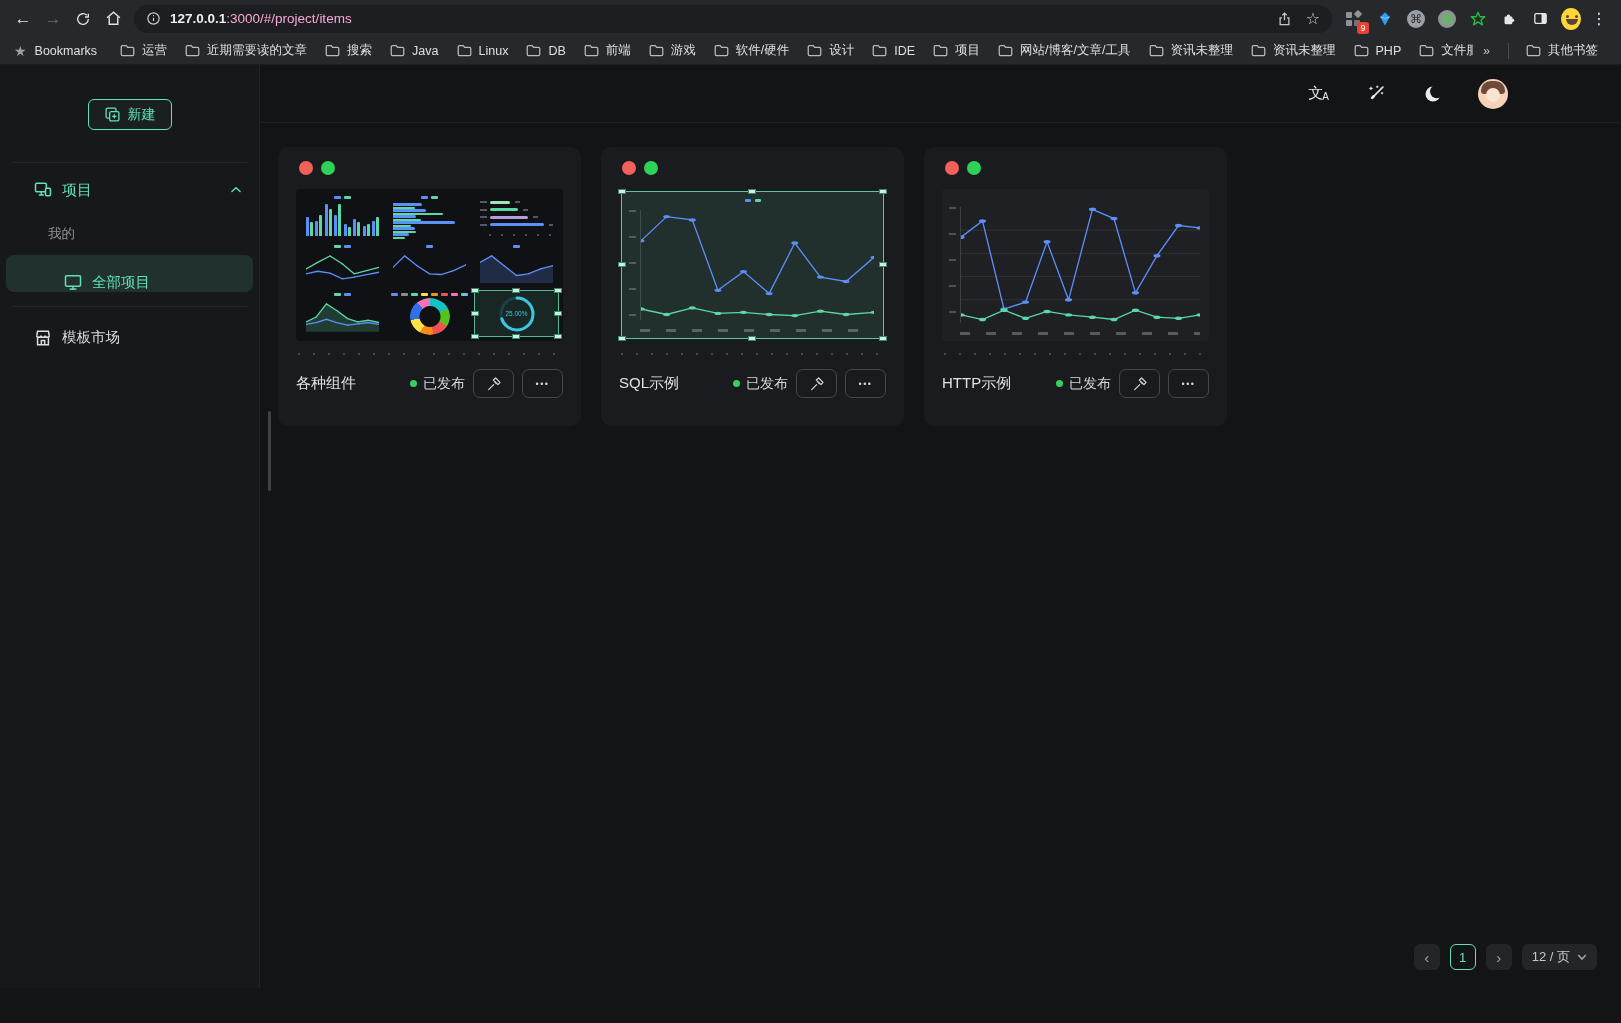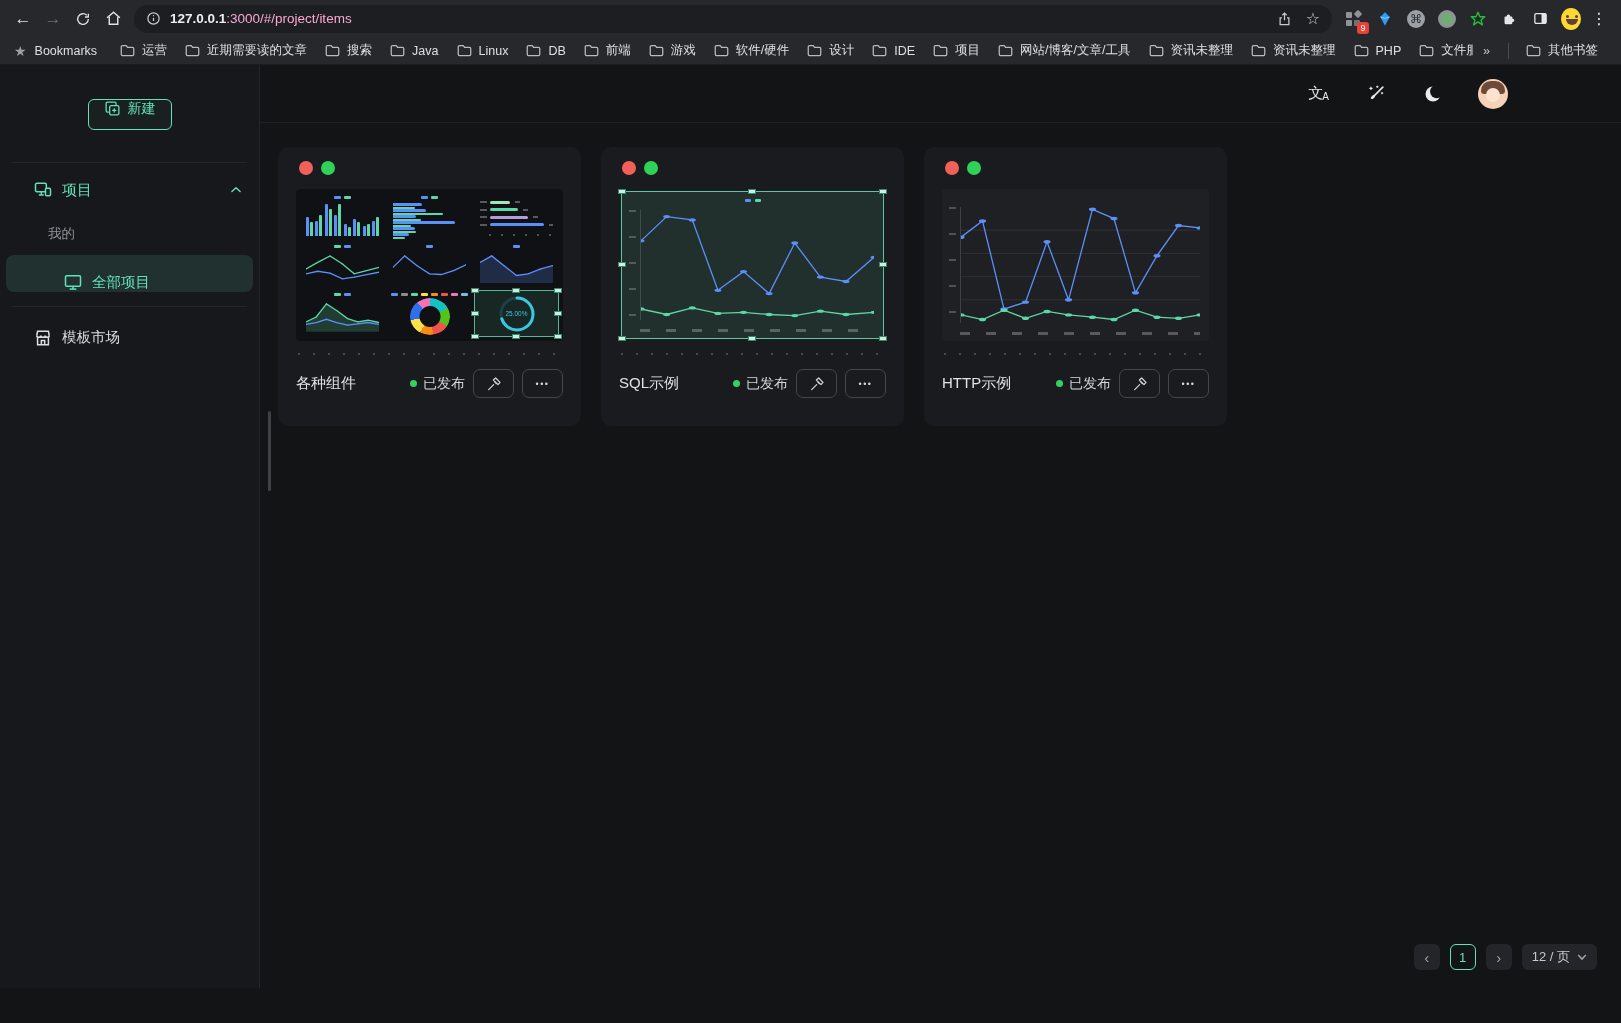--- a/index.html
+++ b/index.html
@@ -57,21 +57,21 @@
   .bm-item { display:flex; align-items:center; gap:7px; padding:3px 9px; border-radius:6px; white-space:nowrap; }
   .bm-right { margin-left:auto; display:flex; align-items:center; }
   .bm-overflow { color:#c7cacd; padding:0 10px; }
   .bm-sep { width:1px; height:16px; background:#4a4c50; margin:0 8px; }
   .folder-svg { flex-shrink:0; }
 
   
   .app { display:flex; height:923px; background:#131416; }
   .sidebar { width:260px; flex-shrink:0; background:#17181b; border-right:1px solid #242528; position:relative; }
   .side-new { margin:34px auto 4px; width:84px; height:31px; border:1px solid var(--accent); border-radius:6px;
-    display:flex; align-items:flex-start; justify-content:center; gap:7px; color:var(--accent); font-size:14px; background:rgba(99,226,183,0.04); }
+    display:flex; align-items:center; justify-content:center; gap:7px; color:var(--accent); font-size:14px; background:rgba(99,226,183,0.04); }
   .side-divider { margin:32px 12px 0; border-top:1px solid #242528; }
   .side-section { margin-top:12px; height:30px; display:flex; align-items:center; padding:0 16px 0 33px; color:var(--accent); }
   .side-section .lbl { margin-left:9px; font-size:15px; }
   .side-section .chev { margin-left:auto; display:flex; }
   .side-mine { margin-top:18px; padding-left:48px; color:#8b9097; font-size:13.5px; height:22px; display:flex; align-items:center; }
   .side-item { margin:10px 6px 0; height:37px; border-radius:8px; display:flex; align-items:center; padding-left:57px;
     color:#dcdfe2; font-size:14.5px; gap:9px; }
   .side-item.selected { background:rgba(99,226,183,0.13); color:var(--accent);align-items:flex-end; }
   .side-item-root { margin:12px 0 0; height:37px; display:flex; align-items:center; padding-left:33px; color:#dcdfe2; font-size:14.5px; gap:9px; }
   .side-footer { position:absolute; left:0; right:0; bottom:0; border-top:1px solid #242528;

